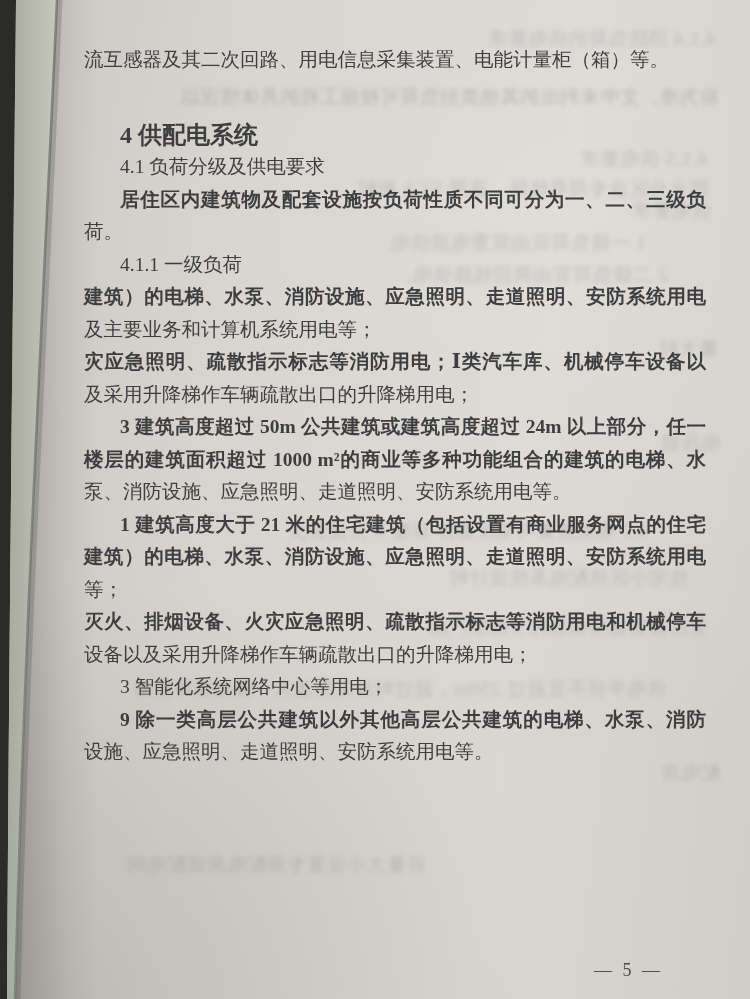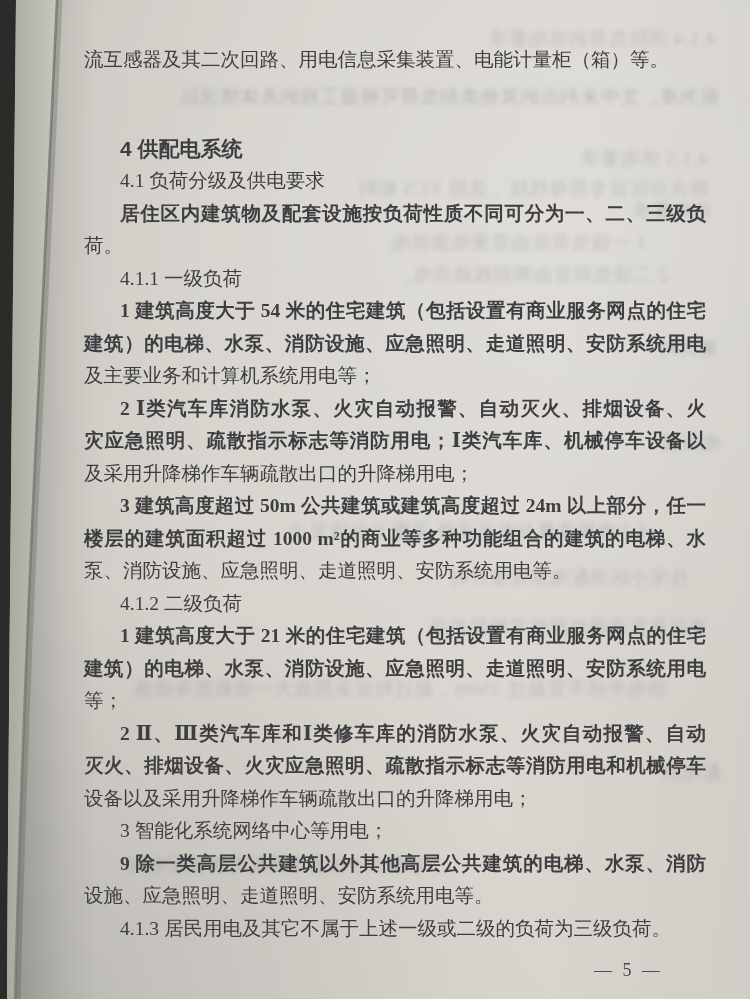--- a/index.html
+++ b/index.html
@@ -50,22 +50,22 @@
   .g15{top:852px; left:88px;  width:332px;}
   
   .textblock{
     position:absolute;left:78px;top:44px;width:622px;
     color:#3e3d40;font-size:19.5px;line-height:32.5px;
   }
   .line{min-height:32.5px;}
   .line.ind{padding-left:36px;}
   .line.j{text-align:justify;text-align-last:justify;text-justify:inter-character;font-weight:bold;}
   .line.head{
-    font-weight:bold;font-size:21px;margin-top:56px;
-    font-family:Liberation Sans, sans-serif;
+    font-weight:bold;font-size:24px;margin-top:42px;
+    font-family:Liberation Serif, serif;
   }
   .pagenum{
     position:absolute;right:87px;top:960px;
     color:#4a4a4c;font-size:18px;letter-spacing:3px;
   }
 </style>
 </head>
 <body>
 
 <div class="photo">
@@ -90,40 +90,35 @@
         <div class="ghost g15">容量大小设置专用配电房或配电间</div>
       </div>
 
     <div class="textblock" id="lines">
         <div class="line">流互感器及其二次回路、用电信息采集装置、电能计量柜（箱）等。</div>
         <div class="line ind head">4 供配电系统</div>
         <div class="line ind">4.1 负荷分级及供电要求</div>
         <div class="line ind j">居住区内建筑物及配套设施按负荷性质不同可分为一、二、三级负</div>
         <div class="line">荷。</div>
         <div class="line ind">4.1.1 一级负荷</div>
-        <div class="line ind j">1 建筑高度大于 54 米的住宅建筑（包括设置有商业服务网点的住宅</div>
         <div class="line j">建筑）的电梯、水泵、消防设施、应急照明、走道照明、安防系统用电</div>
         <div class="line">及主要业务和计算机系统用电等；</div>
-        <div class="line ind j">2 Ⅰ类汽车库消防水泵、火灾自动报警、自动灭火、排烟设备、火</div>
         <div class="line j">灾应急照明、疏散指示标志等消防用电；Ⅰ类汽车库、机械停车设备以</div>
         <div class="line">及采用升降梯作车辆疏散出口的升降梯用电；</div>
         <div class="line ind j">3 建筑高度超过 50m 公共建筑或建筑高度超过 24m 以上部分，任一</div>
         <div class="line j">楼层的建筑面积超过 1000 m²的商业等多种功能组合的建筑的电梯、水</div>
         <div class="line">泵、消防设施、应急照明、走道照明、安防系统用电等。</div>
-        <div class="line ind">4.1.2 二级负荷</div>
         <div class="line ind j">1 建筑高度大于 21 米的住宅建筑（包括设置有商业服务网点的住宅</div>
         <div class="line j">建筑）的电梯、水泵、消防设施、应急照明、走道照明、安防系统用电</div>
         <div class="line">等；</div>
-        <div class="line ind j">2 Ⅱ、Ⅲ类汽车库和Ⅰ类修车库的消防水泵、火灾自动报警、自动</div>
         <div class="line j">灭火、排烟设备、火灾应急照明、疏散指示标志等消防用电和机械停车</div>
         <div class="line">设备以及采用升降梯作车辆疏散出口的升降梯用电；</div>
         <div class="line ind">3 智能化系统网络中心等用电；</div>
         <div class="line ind j">9 除一类高层公共建筑以外其他高层公共建筑的电梯、水泵、消防</div>
         <div class="line">设施、应急照明、走道照明、安防系统用电等。</div>
-        <div class="line ind">4.1.3 居民用电及其它不属于上述一级或二级的负荷为三级负荷。</div>
       </div>
 
     <div class="pagenum">— 5 —</div>
 
   </div>
 
   <div class="page-curve-shadow"></div>
 
   <svg class="left-edge" width="80" height="999" viewBox="0 0 80 999" preserveAspectRatio="none">
     <defs>

